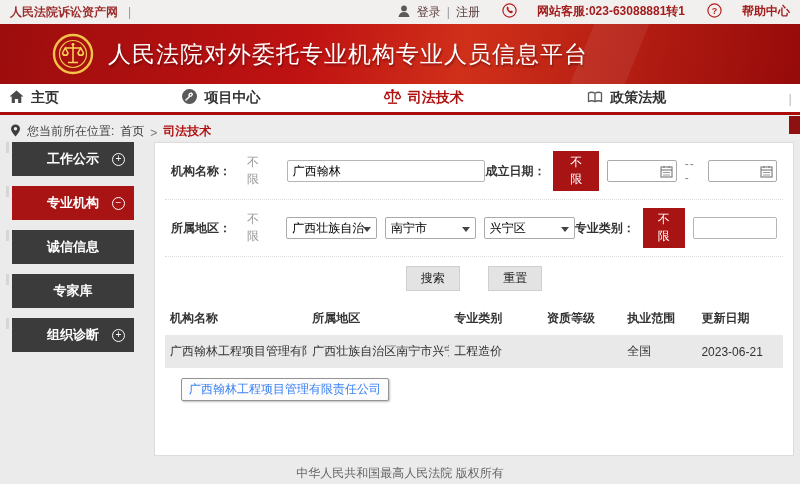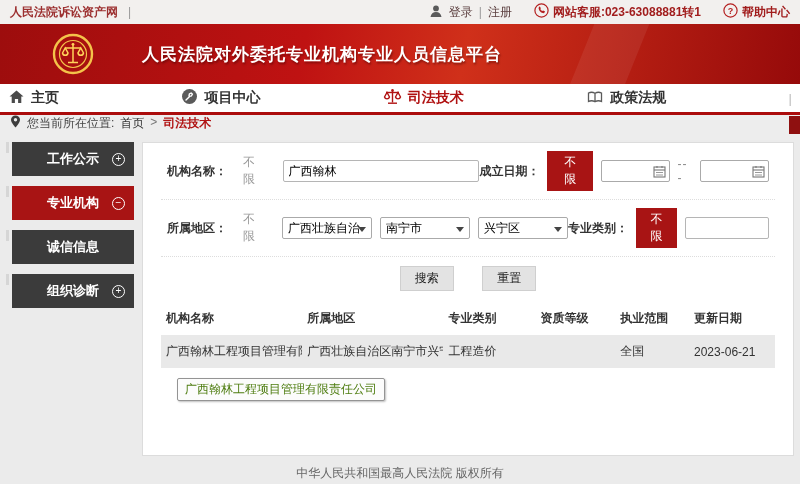--- a/index.html
+++ b/index.html
@@ -4,59 +4,59 @@
 <style>
   * { margin:0; padding:0; box-sizing:border-box; }
   html,body { width:800px; height:484px; overflow:hidden; font-family:"Liberation Sans", sans-serif; background:#ebebeb; }
 
   
   .utilbar { height:24px; background:#f2f0ee; display:flex; align-items:center; justify-content:space-between; padding:0 10px; font-size:12px; }
   .utilbar .left { display:flex; align-items:center; gap:10px; }
   .sitename { color:#9c3030; font-weight:bold; cursor:pointer; }
   .u-sep { color:#999; }
   .utilbar .right { display:flex; align-items:center; gap:6px; color:#6b4a4a; }
-  .u-group { display:flex; align-items:center; gap:4px; margin-left:16px; }
+  .u-group { display:flex; align-items:flex-start; gap:20px; margin-left:16px; }
   .u-link { color:#5d4040; cursor:pointer; }
   .u-red { color:#a11d1d; font-weight:bold; }
 
   
   .banner { height:60px; background:linear-gradient(100deg,#9d0d0d 0%,#bf1212 38%,#d0301a 58%,#960a0a 100%); position:relative; display:flex; align-items:center; padding:0 18px 0 52px; overflow:hidden; }
   .banner::after { content:''; position:absolute; right:165px; top:-12px; width:55px; height:95px; background:rgba(255,255,255,0.07); transform:skewX(-22deg); }
   .emblem { width:42px; height:42px; margin-right:14px; flex-shrink:0; }
-  .banner-title { color:#fff; font-size:17px; font-weight:bold; letter-spacing:1px; text-shadow:1px 2px 2px rgba(60,0,0,0.45); white-space:nowrap;margin-left:34px; }
+  .banner-title { color:#fff; font-size:23px; font-weight:normal; letter-spacing:1px; text-shadow:1px 2px 2px rgba(60,0,0,0.45); white-space:nowrap; }
   .banner-right { margin-left:auto; color:#fff; text-align:left; z-index:1; }
   .slogan { font-size:15px; font-weight:bold; letter-spacing:2px; padding-bottom:4px; border-bottom:2px solid #fff; }
   .website { font-size:13px; font-weight:bold; padding-top:3px; letter-spacing:0.5px; }
 
   
   .nav { height:31px; background:#fff; border-bottom:3px solid #ab0c0c; display:flex; align-items:center; justify-content:space-between; padding:0 8px; }
   .nav-item { display:flex; align-items:center; gap:6px; font-size:14px; font-weight:bold; color:#333; cursor:pointer; }
   .nav-item.active { color:#b01212; }
   .nav-trail { color:#bbb; font-size:13px; }
 
   
-  .breadcrumb { height:25px; background:#ededed; display:flex; align-items:flex-start; gap:6px; padding:0 10px; font-size:12px; color:#444; position:relative; }
+  .breadcrumb { height:25px; background:#ededed; display:flex; align-items:flex-end; gap:6px; padding:0 10px; font-size:12px; color:#444; position:relative; }
   .bc-home { color:#333; cursor:pointer; }
   .bc-sep { color:#777; }
   .bc-current { color:#b01212; font-weight:bold; cursor:pointer; }
   .edge-widget { position:absolute; right:0; top:1px; width:11px; height:18px; background:#8f1010; }
 
   
   .main { display:flex; height:316px; padding:2px 6px 0 6px; background:#ebebeb; }
   .sidebar { width:128px; flex-shrink:0; padding-left:6px; }
   .menublock { position:relative; height:34px; margin-bottom:10px; background:#3b3b3b; color:#fff; display:flex; align-items:center; justify-content:center; font-size:13px; font-weight:bold; cursor:pointer; }
   .menublock::before { content:''; position:absolute; left:-6px; top:0; width:3px; height:11px; background:#d6d6d6; }
   .menublock.active { background:#a81414; }
   .toggle-circle { position:absolute; right:9px; width:13px; height:13px; border:1px solid #fff; border-radius:50%; display:flex; align-items:center; justify-content:center; font-size:10px; font-weight:normal; line-height:1; }
   .submenu { position:relative; background:#fff; margin:-4px 0 10px 0; padding:2px 0; }
   .submenu::before { content:''; position:absolute; left:-6px; top:2px; width:4px; height:55%; background:#c4c4c4; }
   .submenu-item { height:29px; display:flex; align-items:center; justify-content:center; font-size:12px; color:#555; border-bottom:1px dotted #ccc; cursor:pointer; }
   .submenu-item.active { color:#c01212; font-weight:bold; }
 
-  .panel { flex:1; margin-left:8px; background:#fff; border:1px solid #dcdcdc; padding:0 18px; position:relative; }
+  .panel { flex:1; margin-left:20px; background:#fff; border:1px solid #dcdcdc; padding:0 10px; position:relative; }
 
   .frow { display:flex; align-items:center; justify-content:space-between; border-bottom:1px dotted #ddd; padding:8px 6px; font-size:12px; }
   .fgroup { display:flex; align-items:center; gap:8px; }
   .flabel { font-weight:bold; color:#333; white-space:nowrap; }
   .fany { color:#999; margin:0 8px; cursor:pointer; }
   .anybtn { background:#a81414; color:#fff; font-size:12px; padding:3px 11px; border:none; cursor:pointer; }
   .tinput { height:22px; border:1px solid #b5b5b5; border-radius:2px; font-size:12px; padding:0 5px; font-family:"Liberation Sans",sans-serif; }
   .w-org { width:200px; }
   .w-cat { width:84px; }
   .sel { width:93px; height:22px; border:1px solid #aaa; border-radius:2px; background:#fff; display:inline-flex; align-items:center; padding:0 15px 0 5px; position:relative; cursor:pointer; overflow:hidden; white-space:nowrap; }
@@ -67,21 +67,21 @@
 
   .btnrow { text-align:center; padding:9px 0; }
   .btn { display:inline-block; background:#e3e3e3; border:1px solid #cfcfcf; color:#222; font-size:12px; padding:3px 14px; margin:0 12px; cursor:pointer; font-family:Liberation Sans, sans-serif; }
 
   table.results { width:100%; border-collapse:collapse; table-layout:fixed; font-size:12px; margin-top:2px; }
   table.results th { text-align:left; font-weight:bold; color:#333; padding:8px 5px; }
   table.results td { padding:8px 5px; background:#e9e9e9; color:#333; white-space:nowrap; overflow:hidden; }
   td.orgname { color:#cc1111; cursor:pointer; }
   .c1{width:23%;} .c2{width:23%;} .c3{width:15%;} .c4{width:13%;} .c5{width:12%;} .c6{width:14%;}
 
-  .tooltip { display:inline-block; margin:10px 0 0 16px; background:#fcfcfc; border:1px solid #949494; border-radius:2px; padding:2px 7px; font-size:12px; color:#4d7c0f; box-shadow:1px 1px 2px rgba(0,0,0,0.25); }
+  .tooltip { display:inline-block; margin:10px 0 0 16px; background:#fcfcfc; border:1px solid #949494; border-radius:2px; padding:2px 7px; font-size:12px; color:#3b82f6; box-shadow:1px 1px 2px rgba(0,0,0,0.25); }
 
   .footer { height:28px; text-align:center; font-size:12px; color:#666; padding-top:9px; background:#ebebeb; }
 
   .icon { flex-shrink:0; display:inline-block; vertical-align:middle; }
 </style>
 </head>
 <body>
 
 <div class="utilbar">
   <div class="left">
@@ -201,20 +201,23 @@
     <div class="menublock">
       <span>工作公示</span>
       <span class="toggle-circle">+</span>
     </div>
     <div class="menublock active">
       <span>专业机构</span>
       <span class="toggle-circle">−</span>
     </div>
     <div class="menublock">
       <span>诚信信息</span>
+    </div>
+    <div class="menublock">
+      <span>专家库</span>
     </div>
     <div class="menublock">
       <span>组织诊断</span>
       <span class="toggle-circle">+</span>
     </div>
   </div>
 
   <div class="panel">
 
     

